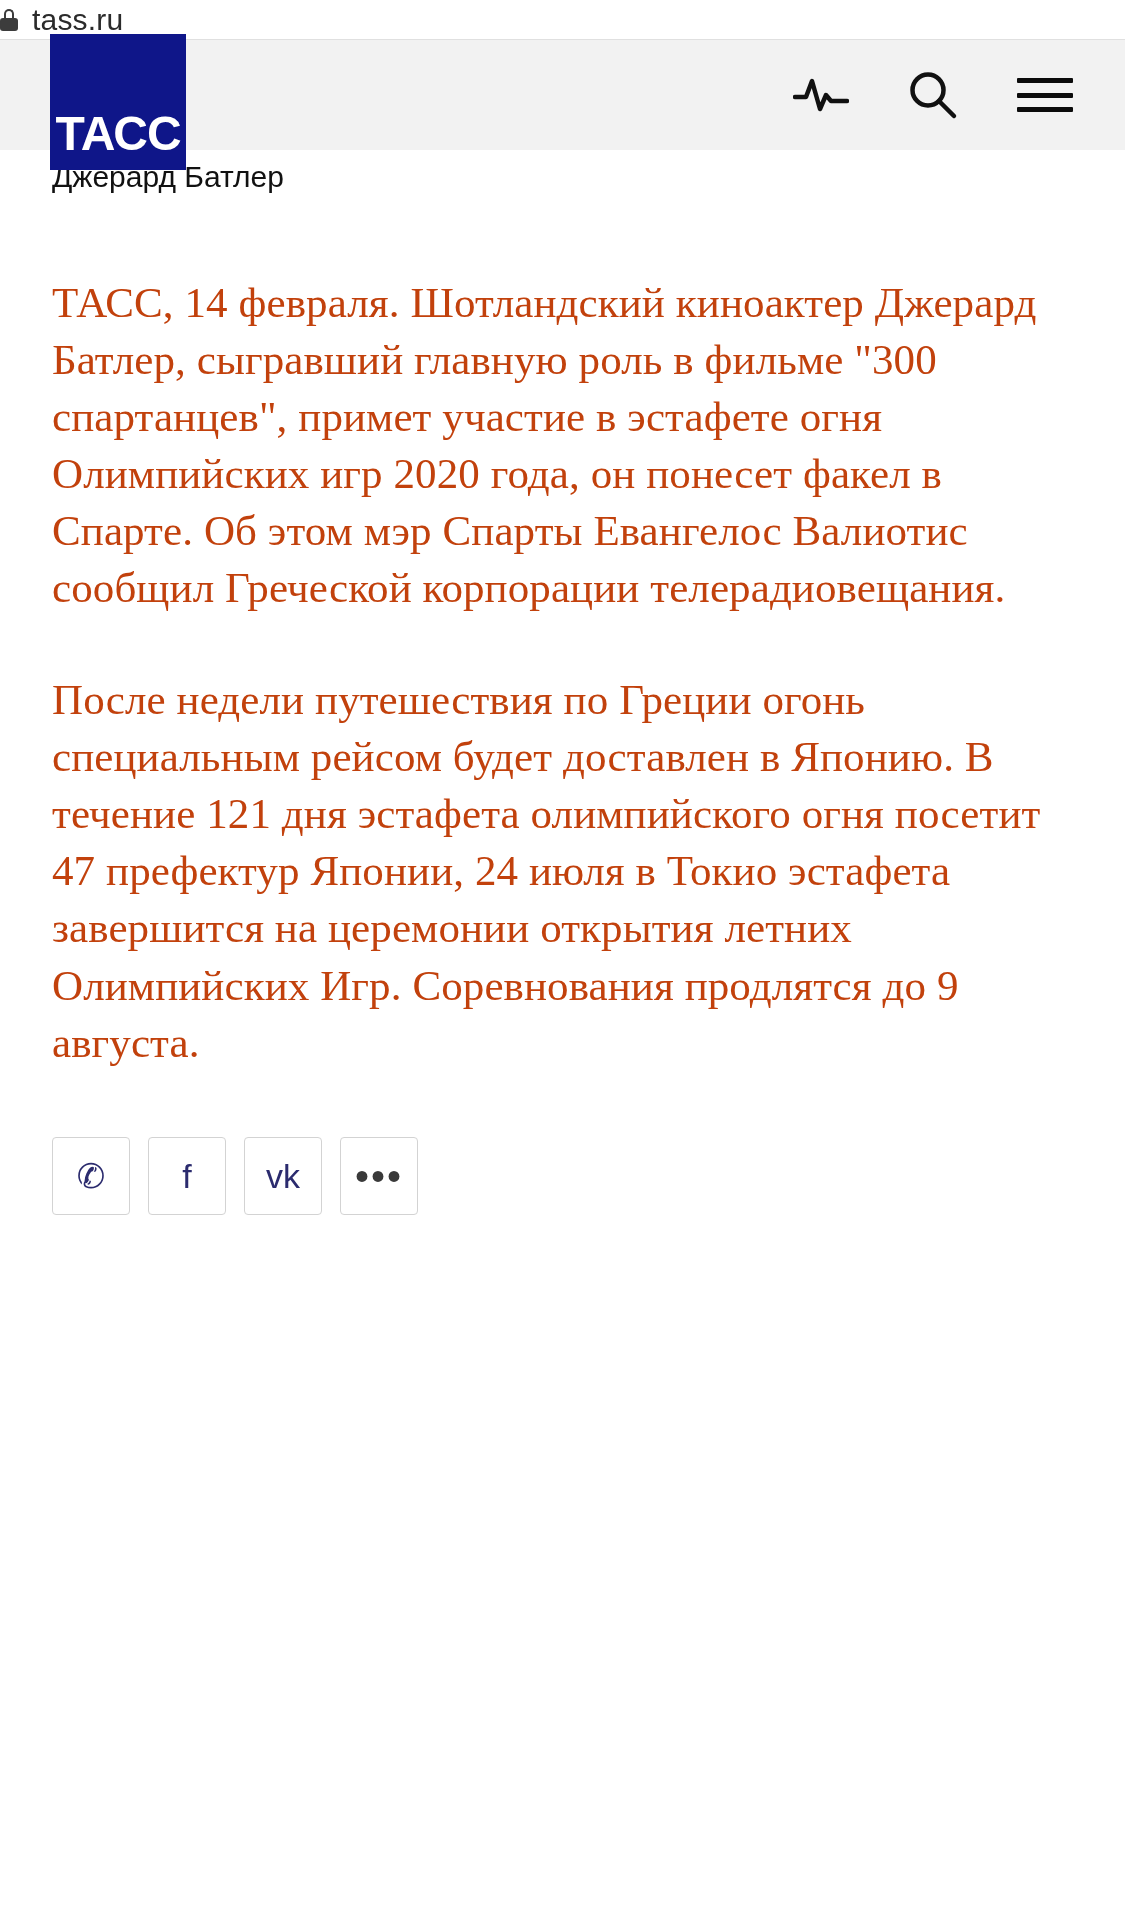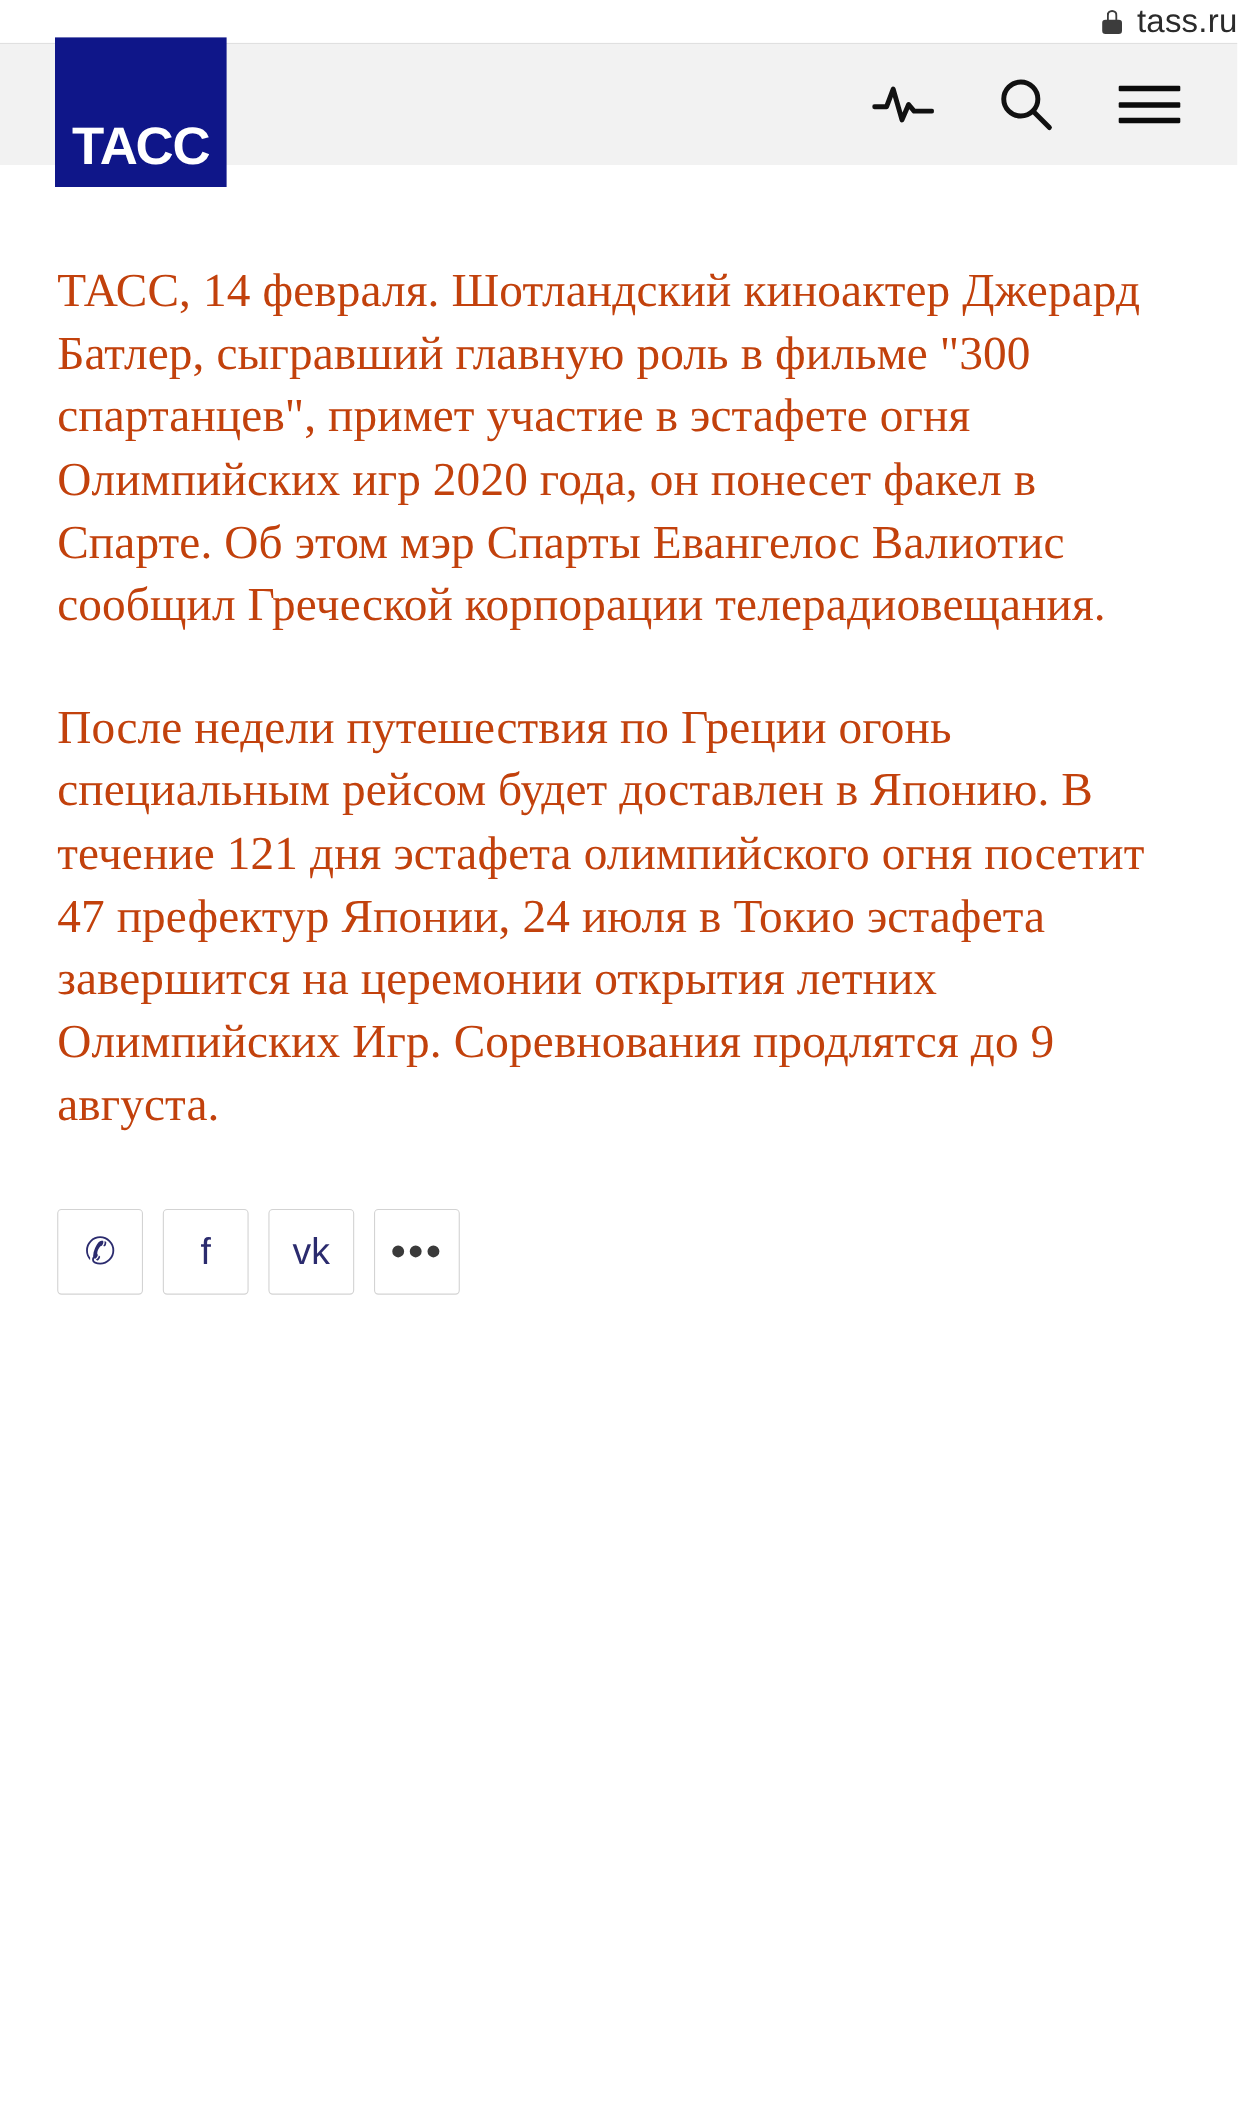--- a/index.html
+++ b/index.html
@@ -16,21 +16,21 @@
     position: relative;
     overflow: hidden;
   }
 
   
   .browser-bar {
     height: 40px;
     background: #ffffff;
     display: flex;
     align-items: center;
-    justify-content: flex-end;
+    justify-content: flex-start;
     gap: 14px;
     border-bottom: 1px solid #e0e0e0;
   }
   .lock-icon {
     width: 18px;
     height: 22px;
     position: relative;
     display: inline-block;
   }
   .lock-icon .body {
@@ -63,21 +63,21 @@
     height: 110px;
     background: #f2f2f2;
     display: flex;
     align-items: center;
     position: relative;
   }
   .logo {
     position: absolute;
     left: 50px;
     top: -6px;
-    width: 156px;
+    width: 136px;
     height: 136px;
     background: #0f1689;
     display: flex;
     align-items: flex-end;
     justify-content: center;
     padding-bottom: 12px;
   }
   .logo-text {
     color: #ffffff;
     font-size: 48px;
@@ -212,20 +212,21 @@
       <span class="burger">
         <span></span>
           <span></span>
           <span></span>
       </span>
     </button>
   </div>
 </div>
 
 <div class="caption-block">
+  <div class="caption-title">Джерард Батлер</div>
 </div>
 
 <div class="article">
   <p>ТАСС, 14 февраля. Шотландский киноактер Джерард Батлер, сыгравший главную роль в фильме "300 спартанцев", примет участие в эстафете огня Олимпийских игр 2020 года, он понесет факел в Спарте. Об этом мэр Спарты Евангелос Валиотис сообщил Греческой корпорации телерадиовещания.</p>
   <p>После недели путешествия по Греции огонь специальным рейсом будет доставлен в Японию. В течение 121 дня эстафета олимпийского огня посетит 47 префектур Японии, 24 июля в Токио эстафета завершится на церемонии открытия летних Олимпийских Игр. Соревнования продлятся до 9 августа.</p>
 </div>
 
 <div class="share-row">
   <button class="share-btn">
     <span class="glyph">✆</span>

